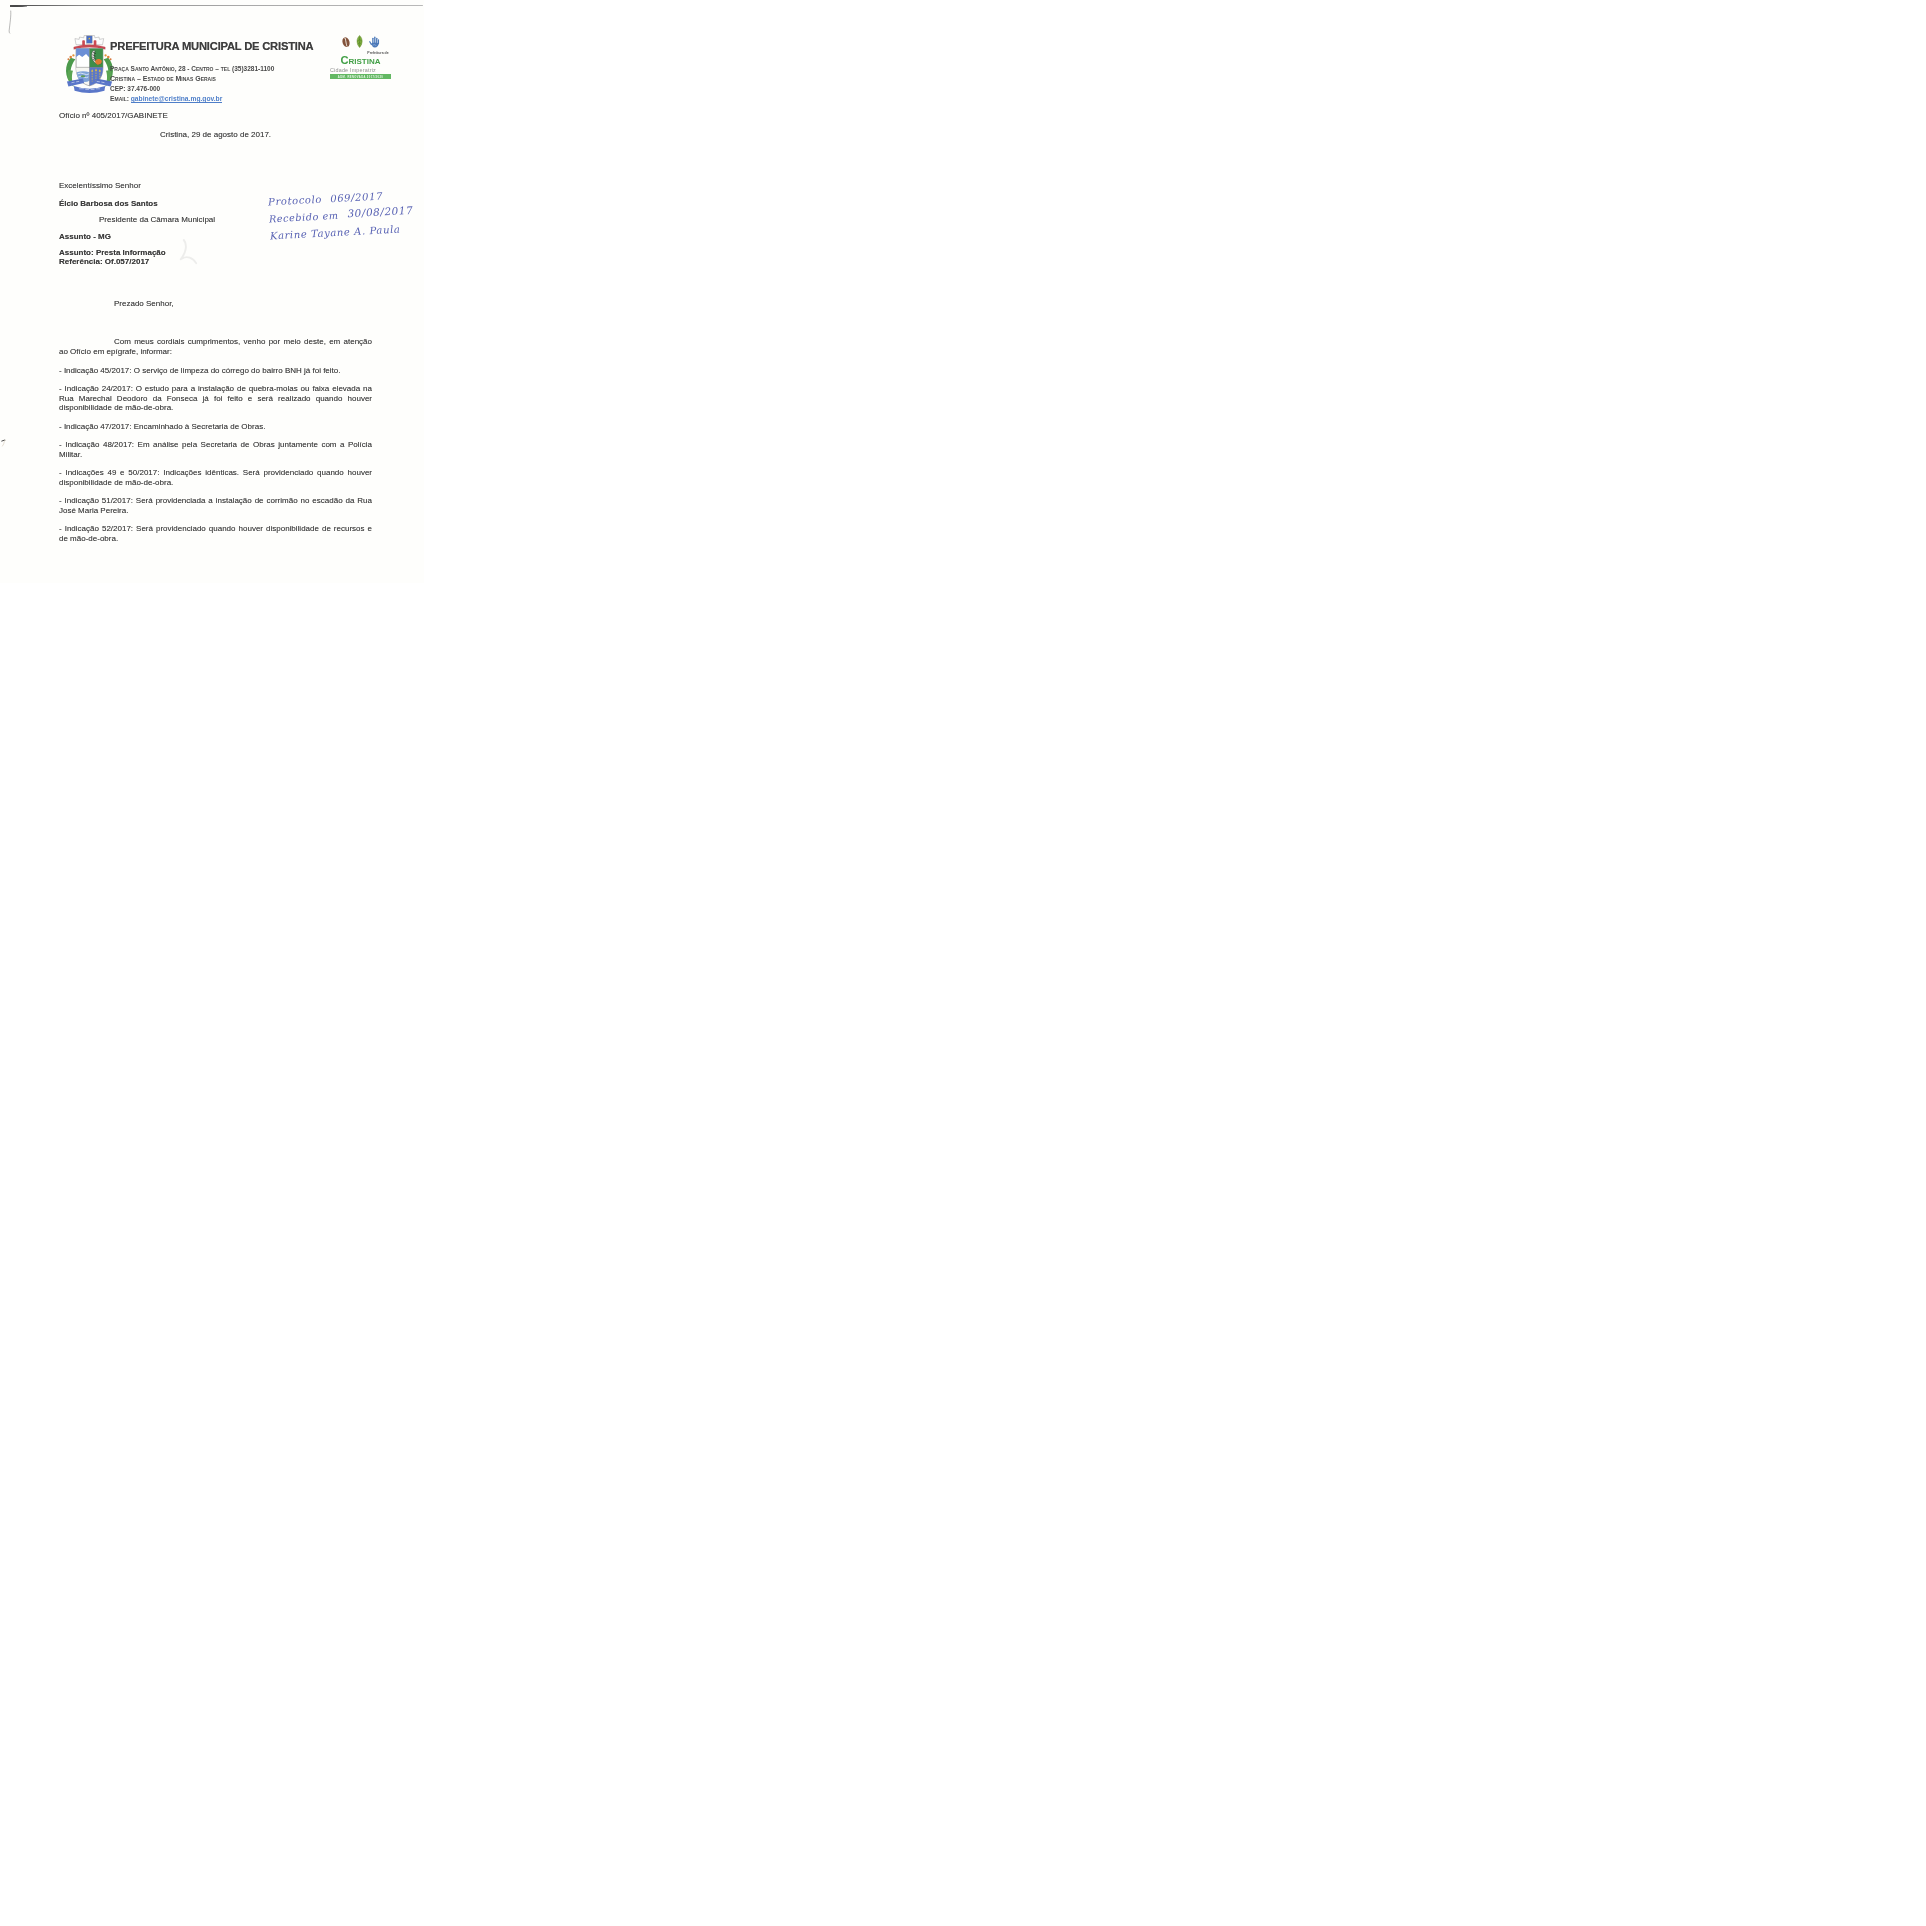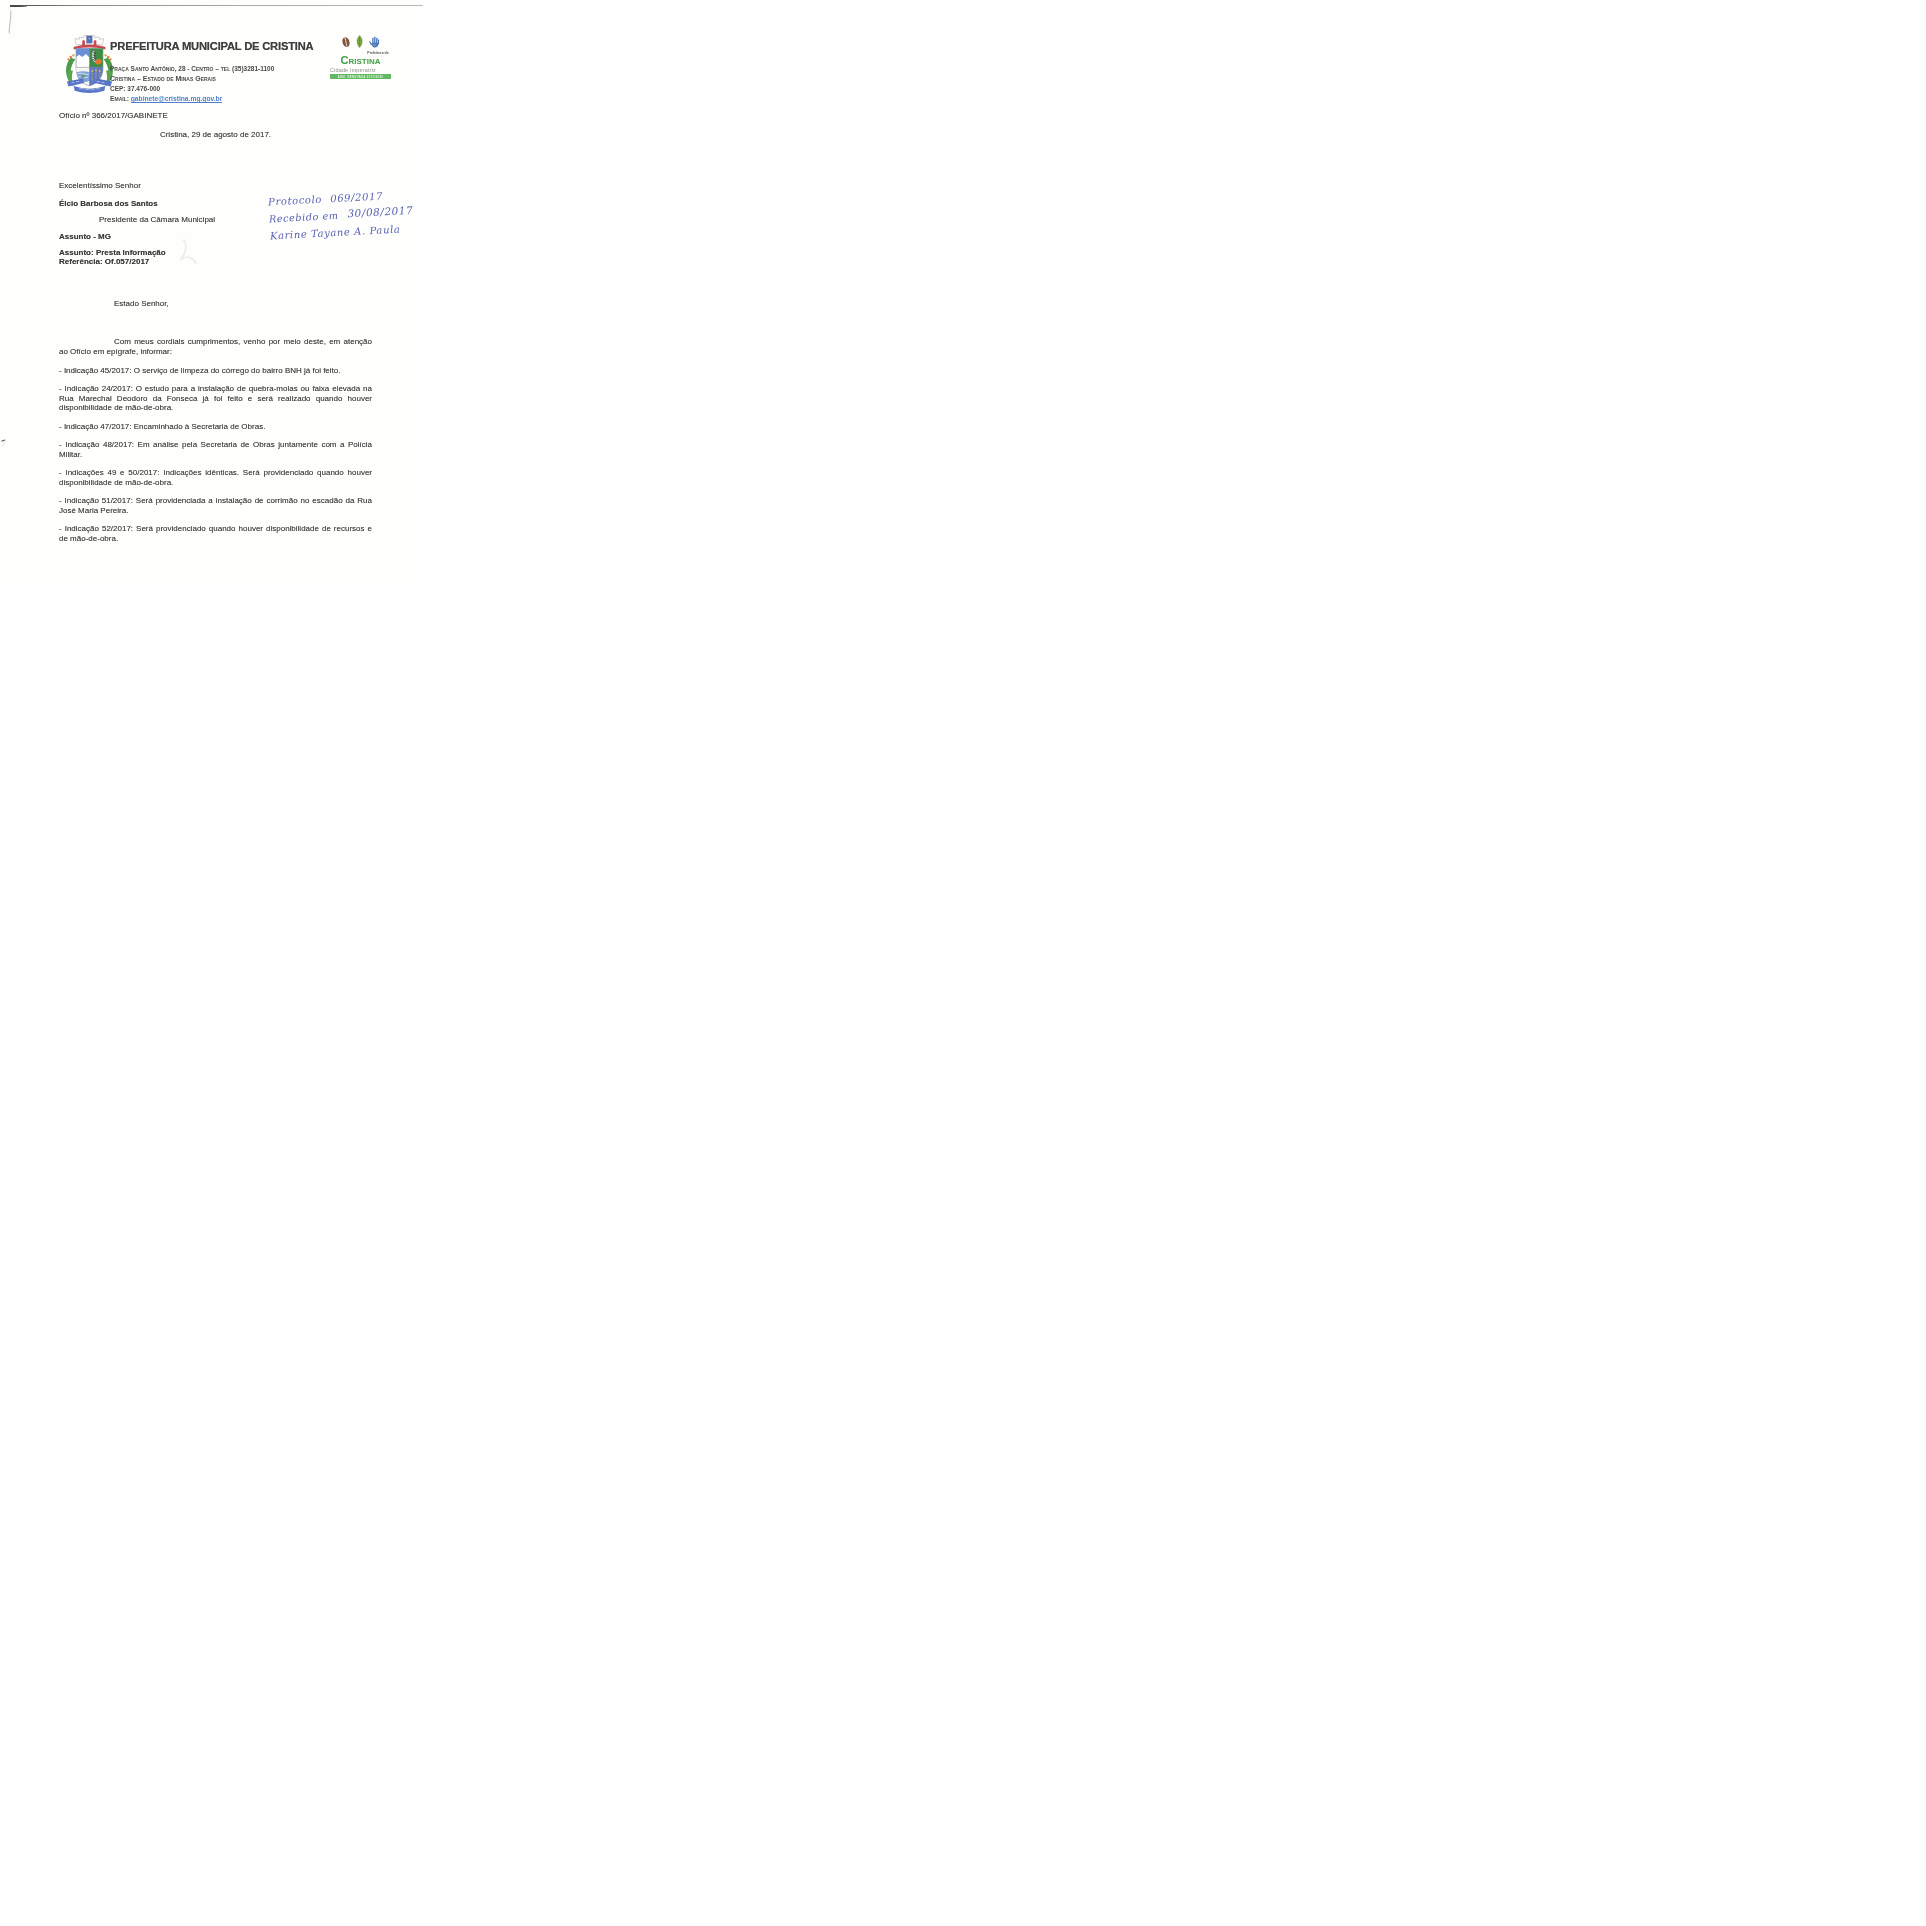--- a/index.html
+++ b/index.html
@@ -168,32 +168,32 @@
         <path d="M9,24 q5,-3 10,1" stroke="#dce8f5" stroke-width="1" fill="none"></path>
       </svg>
     </div>
     <div class="brand-pretitle">Prefeitura de</div>
     <div class="brand-name">Cristina</div>
     <div class="brand-tagline">Cidade Imperatriz</div>
     <div class="brand-banner">ADM. RENOVADA 2017/2020</div>
   </div>
 
   <div class="content">
-    <div class="ref-number">Ofício nº 366/2017/GABINETE</div>
+    <div class="ref-number">Ofício nº 405/2017/GABINETE</div>
     <div class="date-line">Cristina, 29 de agosto de 2017.</div>
 
     <div class="addr-salutation">Excelentíssimo Senhor</div>
     <div class="addr-name">Élcio Barbosa dos Santos</div>
     <div class="addr-role">Presidente da Câmara Municipal</div>
     <div class="addr-city">Assunto - MG</div>
 
     <div class="subject">Assunto: Presta Informação</div>
     <div class="reference">Referência: Of.057/2017</div>
 
-    <div class="greeting">Estado Senhor,</div>
+    <div class="greeting">Prezado Senhor,</div>
     <div class="intro">Com meus cordiais cumprimentos, venho por meio deste, em atenção ao Ofício em epígrafe, informar:</div>
 
     <div class="item">- Indicação 45/2017: O serviço de limpeza do córrego do bairro BNH já foi feito.</div>
     <div class="item">- Indicação 24/2017: O estudo para a instalação de quebra-molas ou faixa elevada na Rua Marechal Deodoro da Fonseca já foi feito e será realizado quando houver disponibilidade de mão-de-obra.</div>
     <div class="item">- Indicação 47/2017: Encaminhado à Secretaria de Obras.</div>
     <div class="item">- Indicação 48/2017: Em análise pela Secretaria de Obras juntamente com a Polícia Militar.</div>
     <div class="item">- Indicações 49 e 50/2017: Indicações idênticas. Será providenciado quando houver disponibilidade de mão-de-obra.</div>
     <div class="item">- Indicação 51/2017: Será providenciada a instalação de corrimão no escadão da Rua José Maria Pereira.</div>
     <div class="item">- Indicação 52/2017: Será providenciado quando houver disponibilidade de recursos e de mão-de-obra.</div>
   </div>

